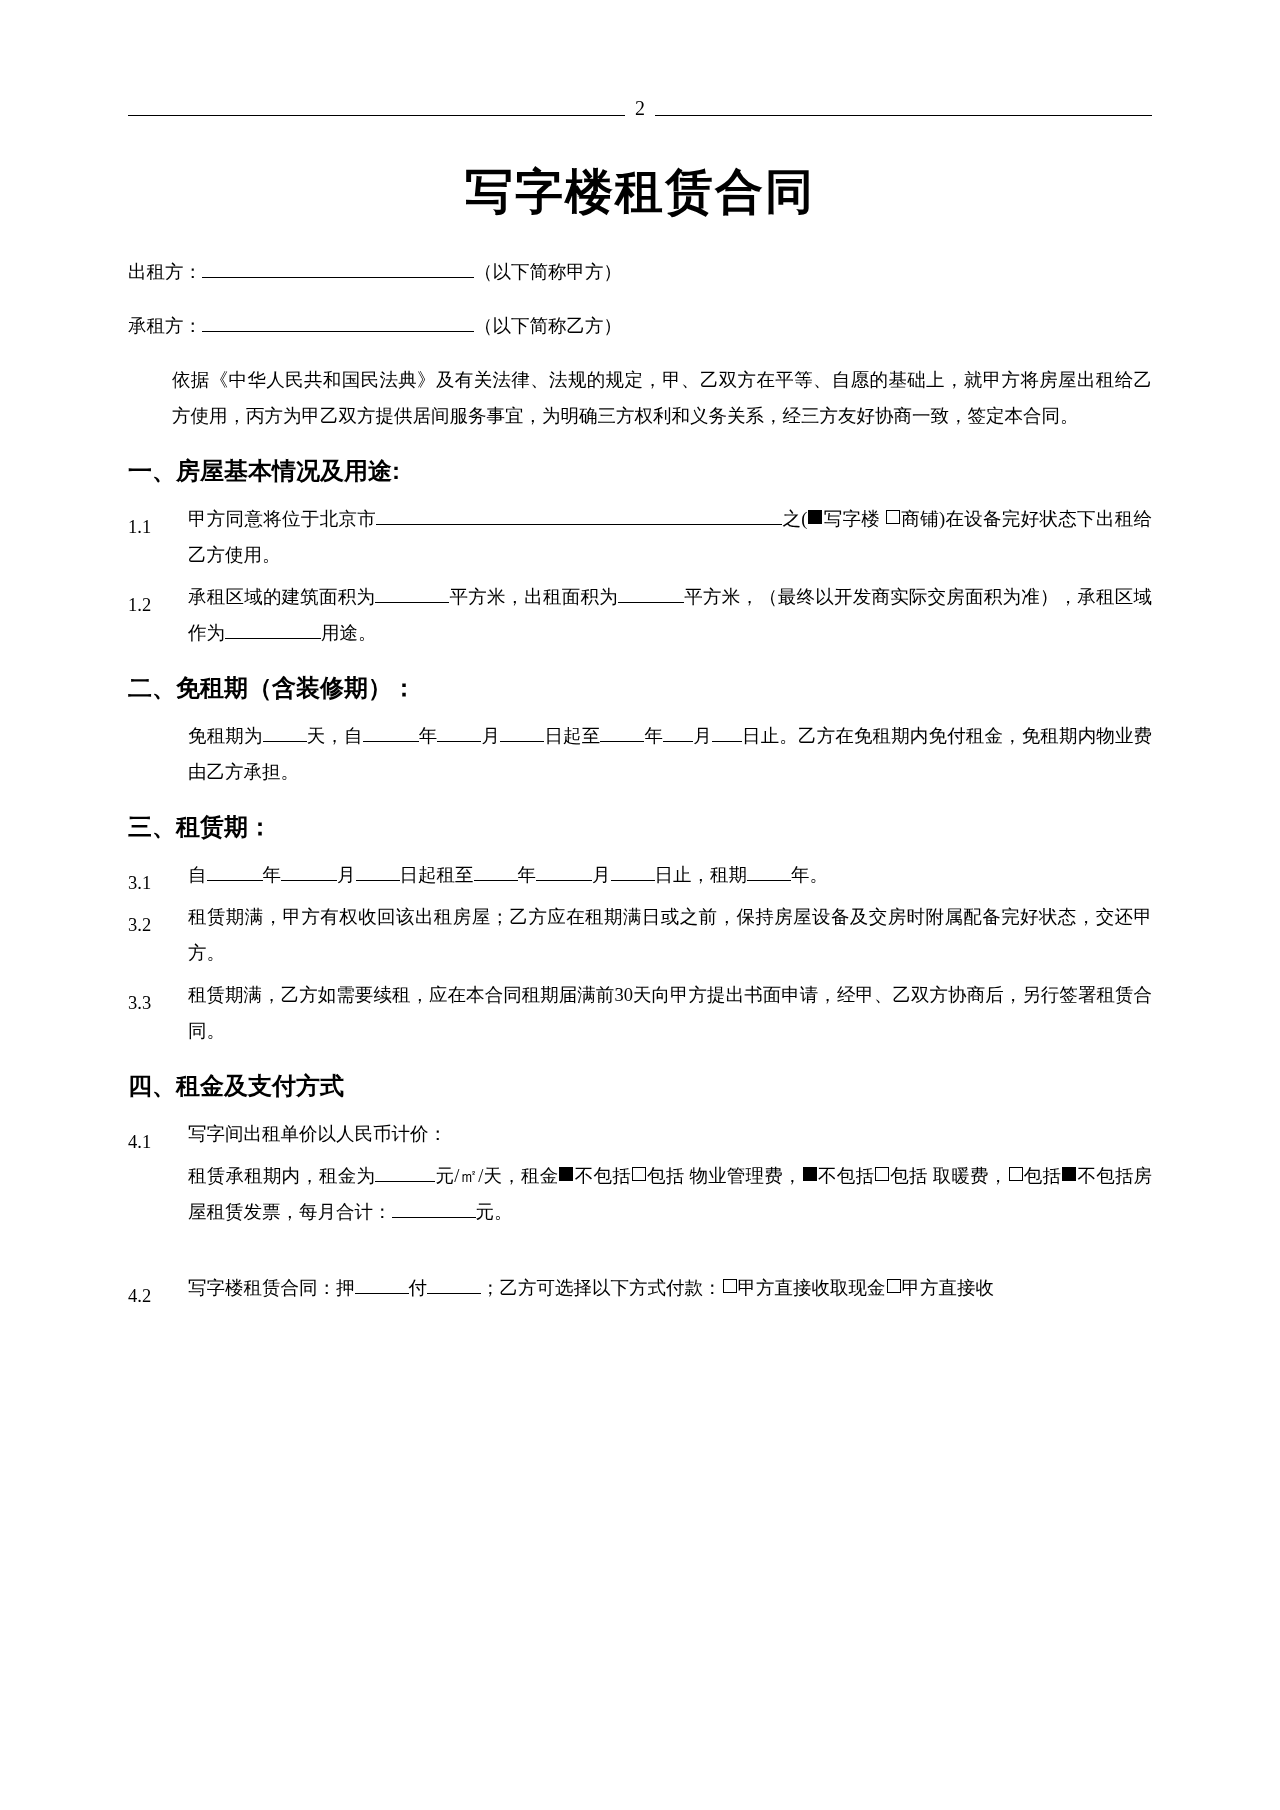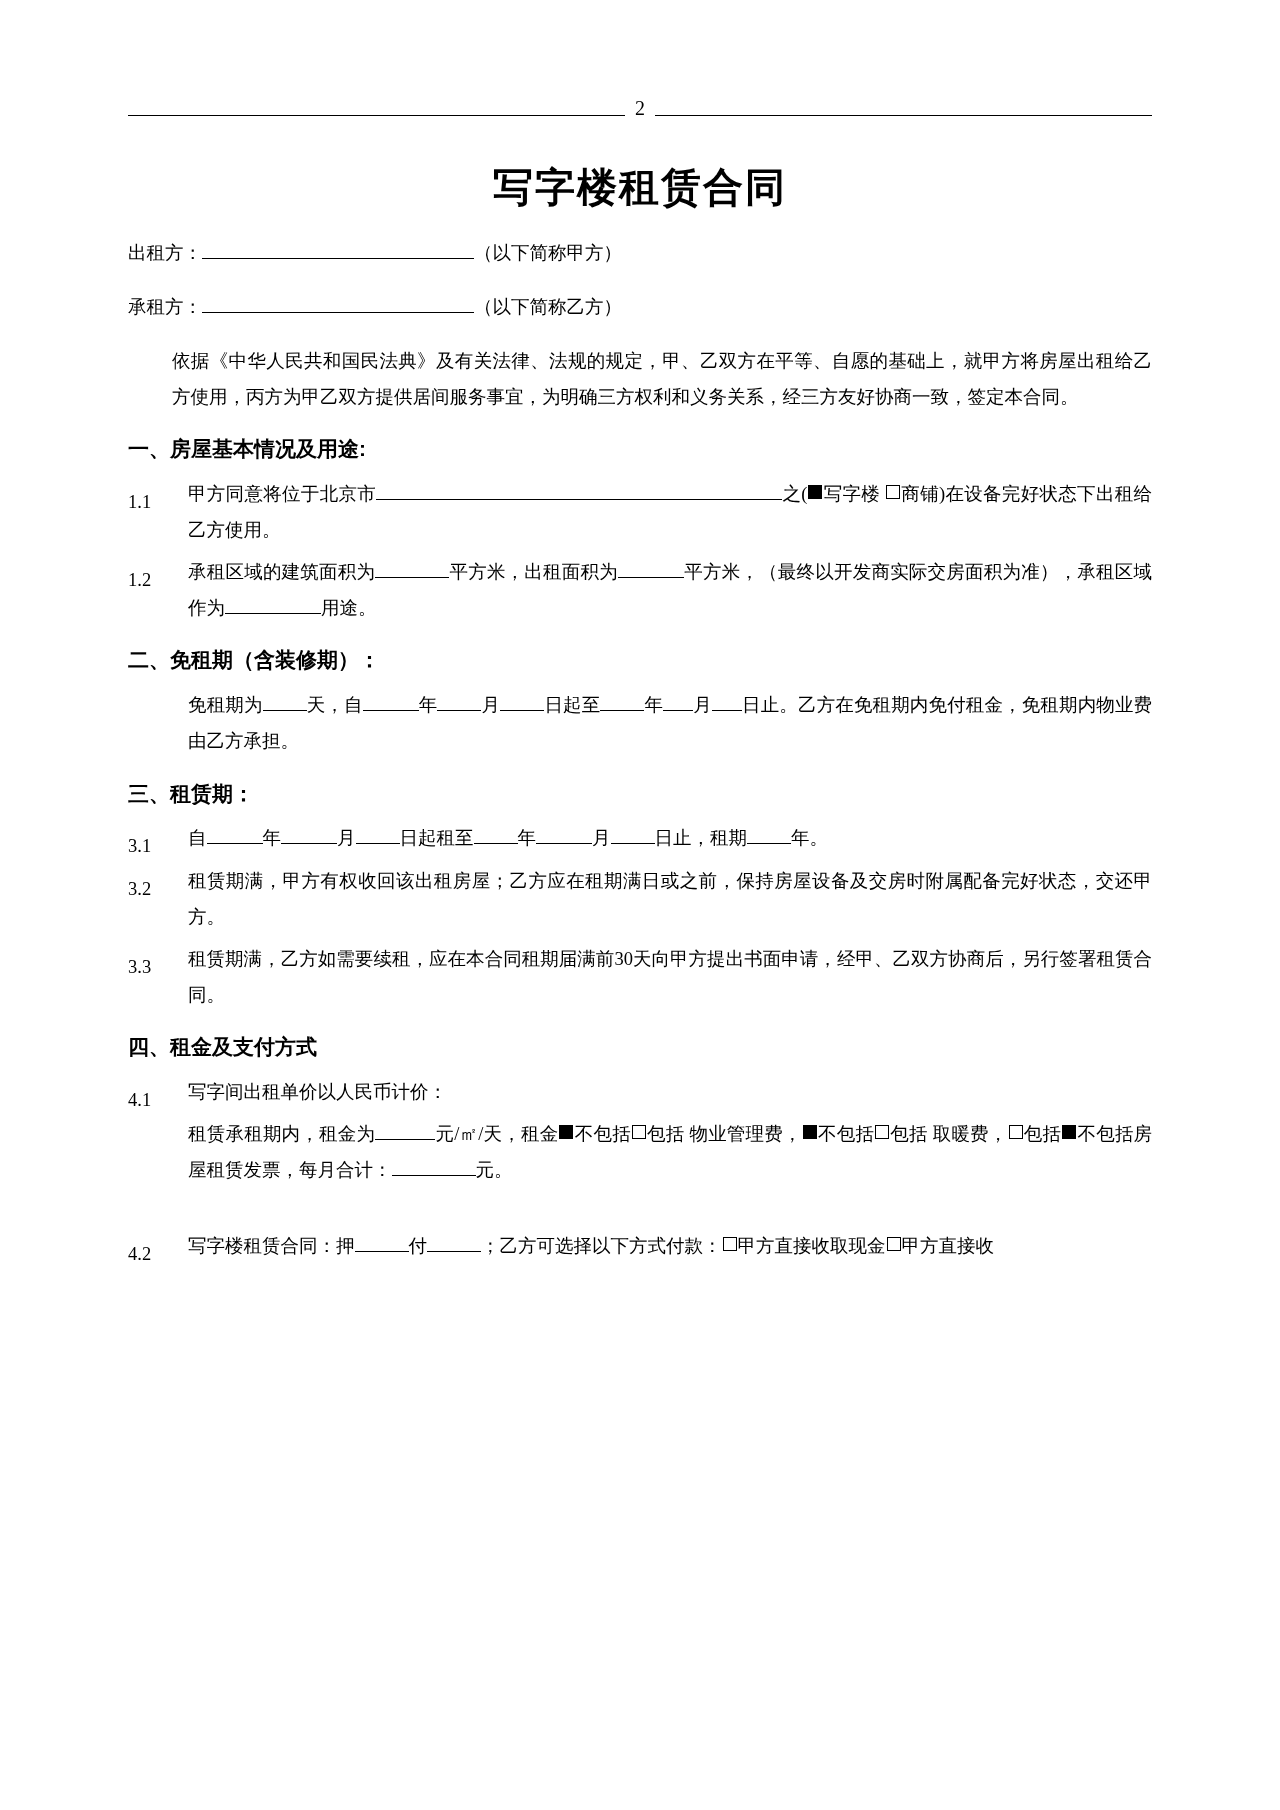--- a/index.html
+++ b/index.html
@@ -43,25 +43,25 @@
     padding: 0 10px;
     font-size: 20px;
     line-height: 20px;
     font-family: "Liberation Serif", serif;
   }
   .doc-title {
     margin: 44px 0 0 0;
     text-align: center;
     font-family: "DejaVu Sans", "Liberation Sans", sans-serif;
     font-weight: bold;
-    font-size: 40px;
+    font-size: 48px;
     letter-spacing: 2px;
   }
   .content {
-    margin: 20px 128px 0 128px;
+    margin: 30px 128px 0 128px;
     font-size: 18.5px;
     line-height: 1.95;
   }
   .party-line {
     margin: 0 0 18px 0;
     white-space: nowrap;
   }
   .blank {
     display: inline-block;
     border-bottom: 1px solid #000;
@@ -81,21 +81,21 @@
   .b-pay     { width: 54px; }
   .indent-body {
     margin: 0 0 6px 0;
     padding-left: 44px;
     text-align: justify;
   }
   .section-head {
     margin: 14px 0 6px 0;
     font-family: Liberation Sans, sans-serif;
     font-weight: bold;
-    font-size: 21px;
+    font-size: 24px;
   }
   .numbered {
     position: relative;
     margin: 0 0 6px 0;
     padding-left: 60px;
     text-align: justify;
   }
   .numbered > .num {
     position: absolute;
     left: 0;

